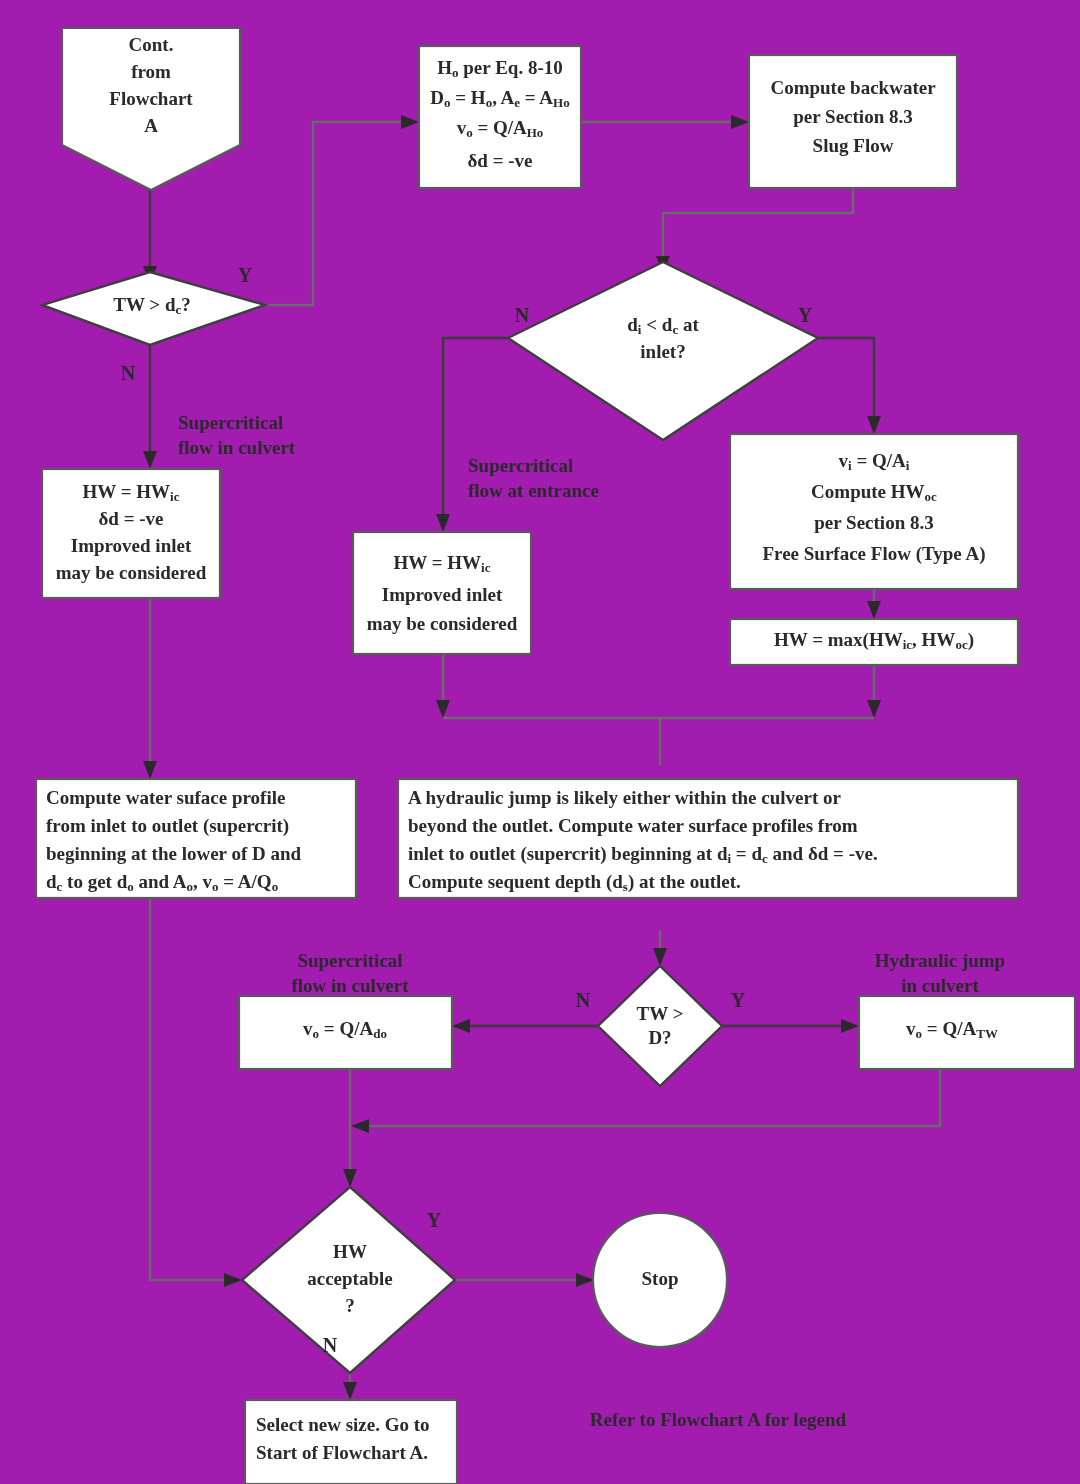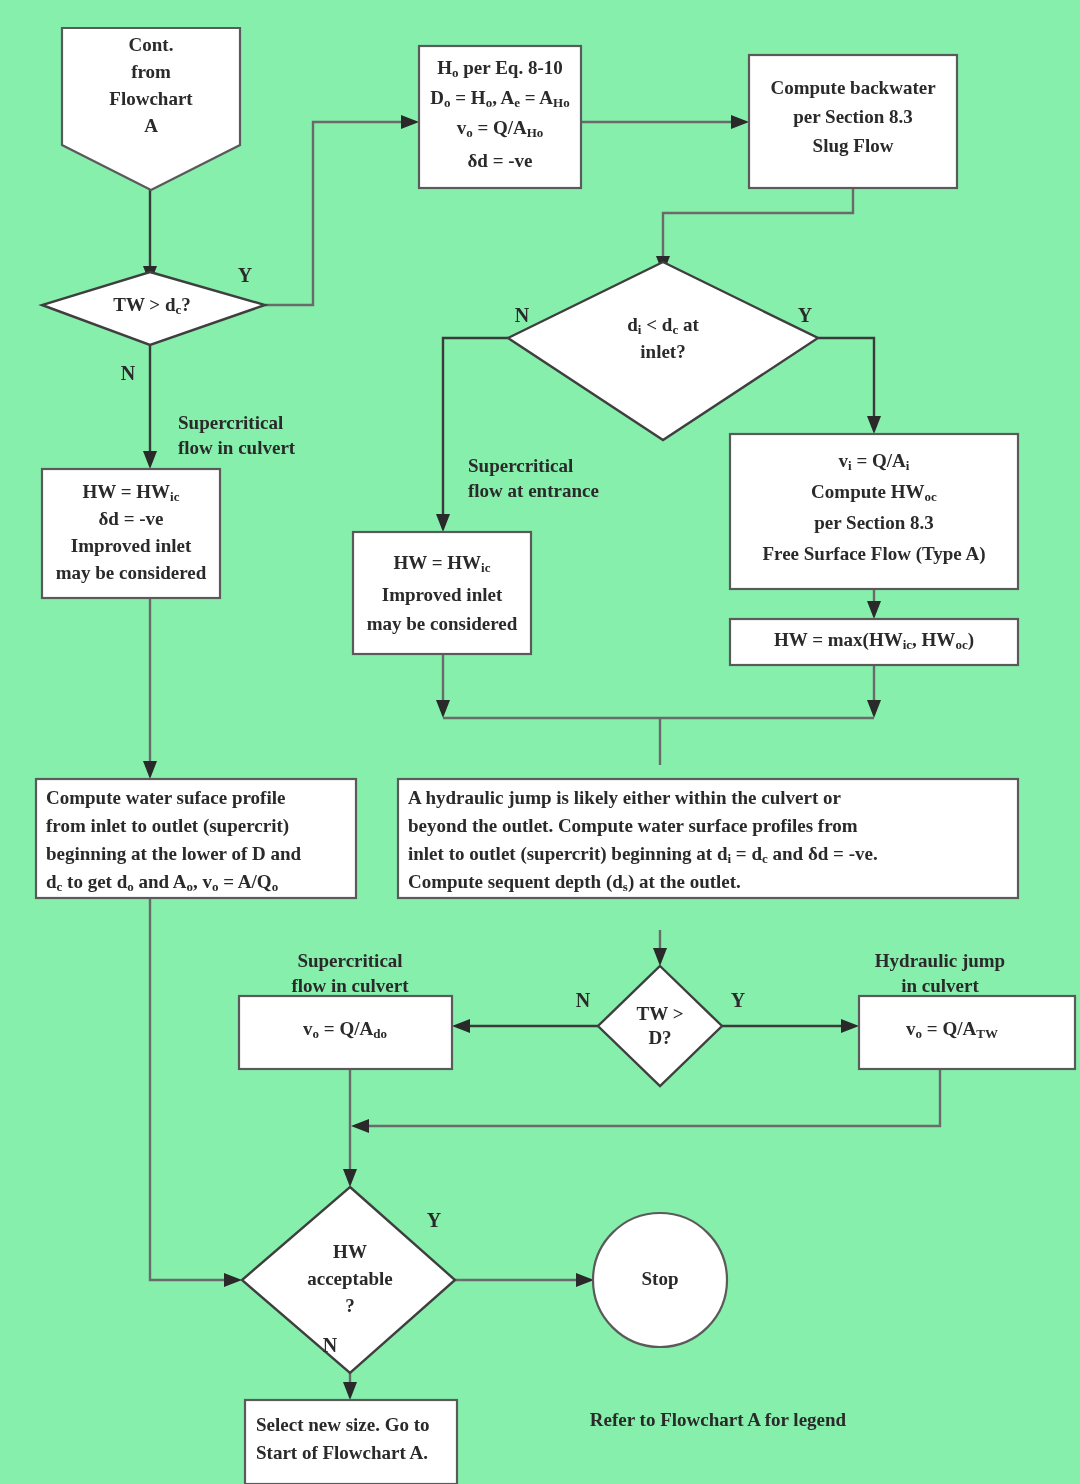--- a/index.html
+++ b/index.html
@@ -4,21 +4,21 @@
 <style>
   html, body {
     margin: 0;
     padding: 0;
     background: #ffffff;
   }
   #page {
     position: relative;
     width: 1080px;
     height: 1484px;
-    background: #86efac;
+    background: #a21caf;
     font-family: "Liberation Serif", serif;
     overflow: hidden;
   }
   svg#chart {
     position: absolute;
     left: 0; top: 0;
     width: 1080px;
     height: 1484px;
   }
   .shape { fill: #ffffff; stroke: #5a5a5a; stroke-width: 2.2; }

